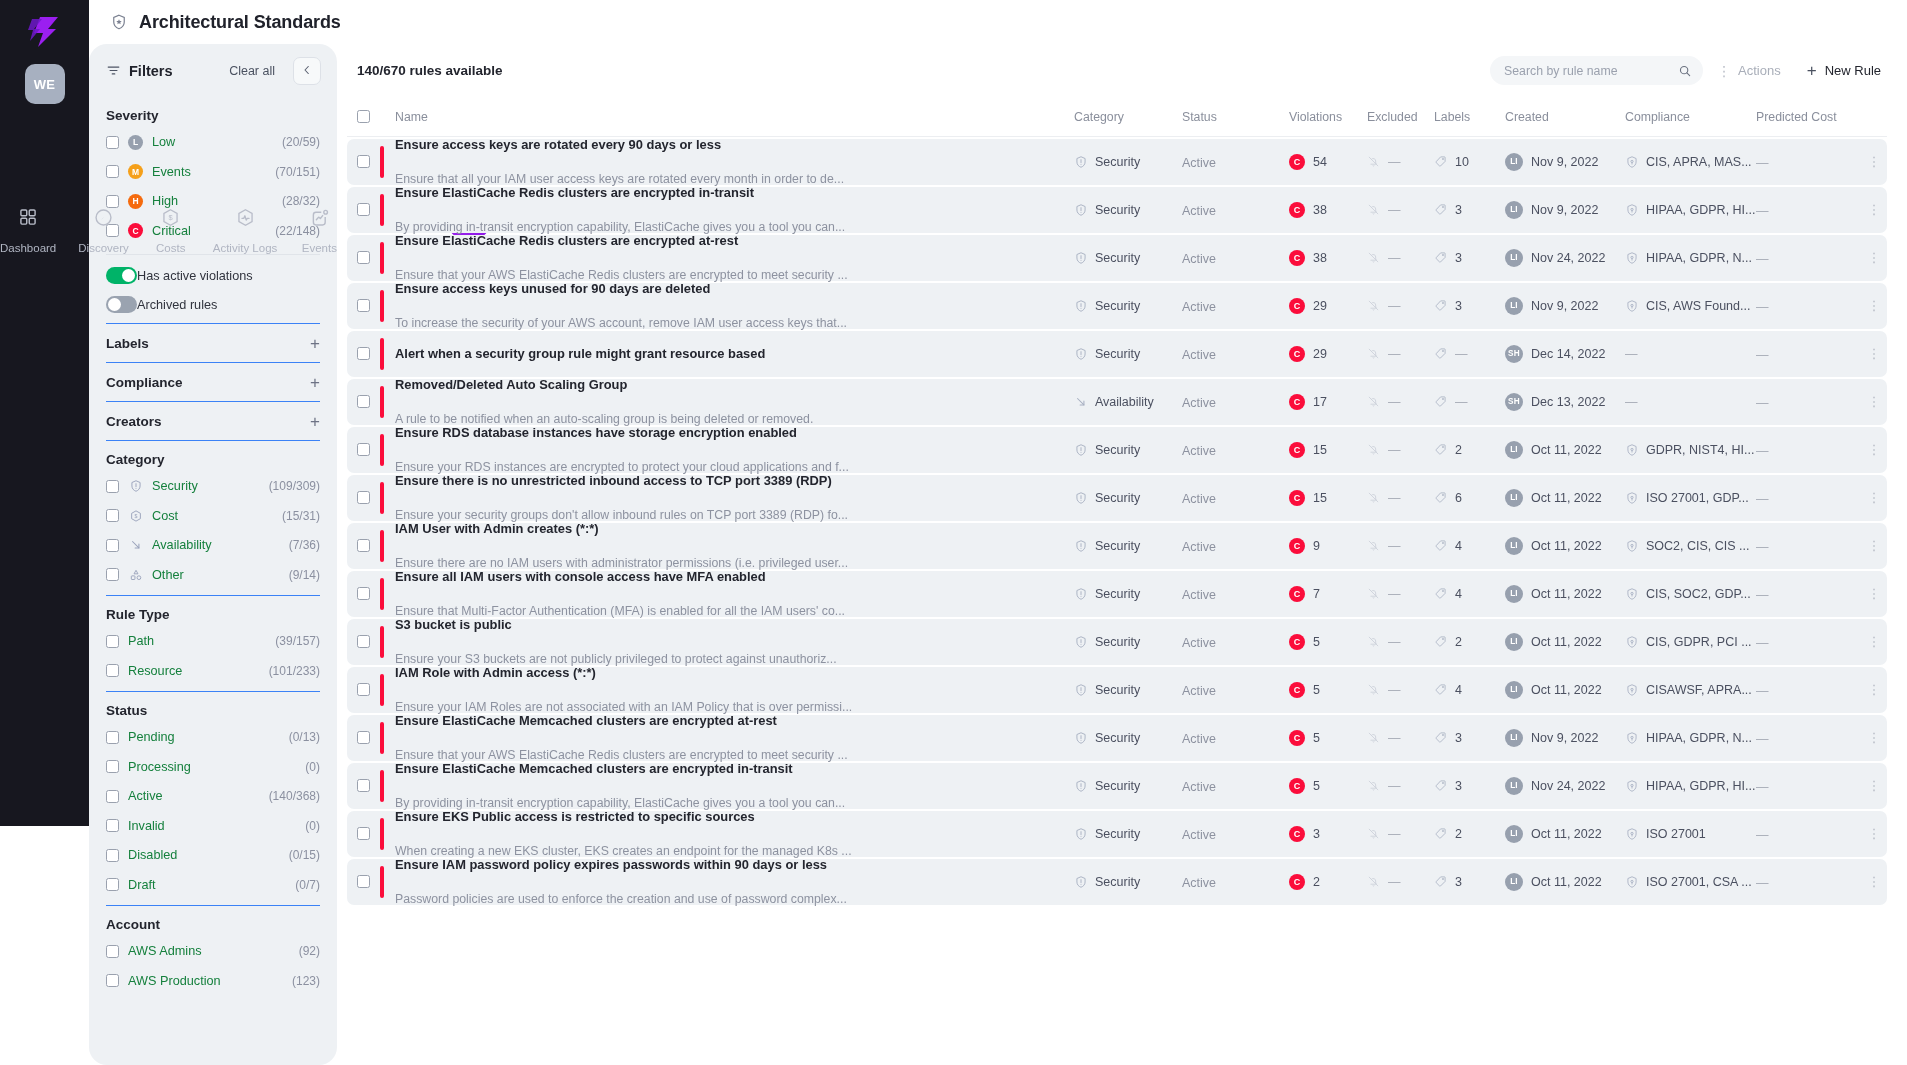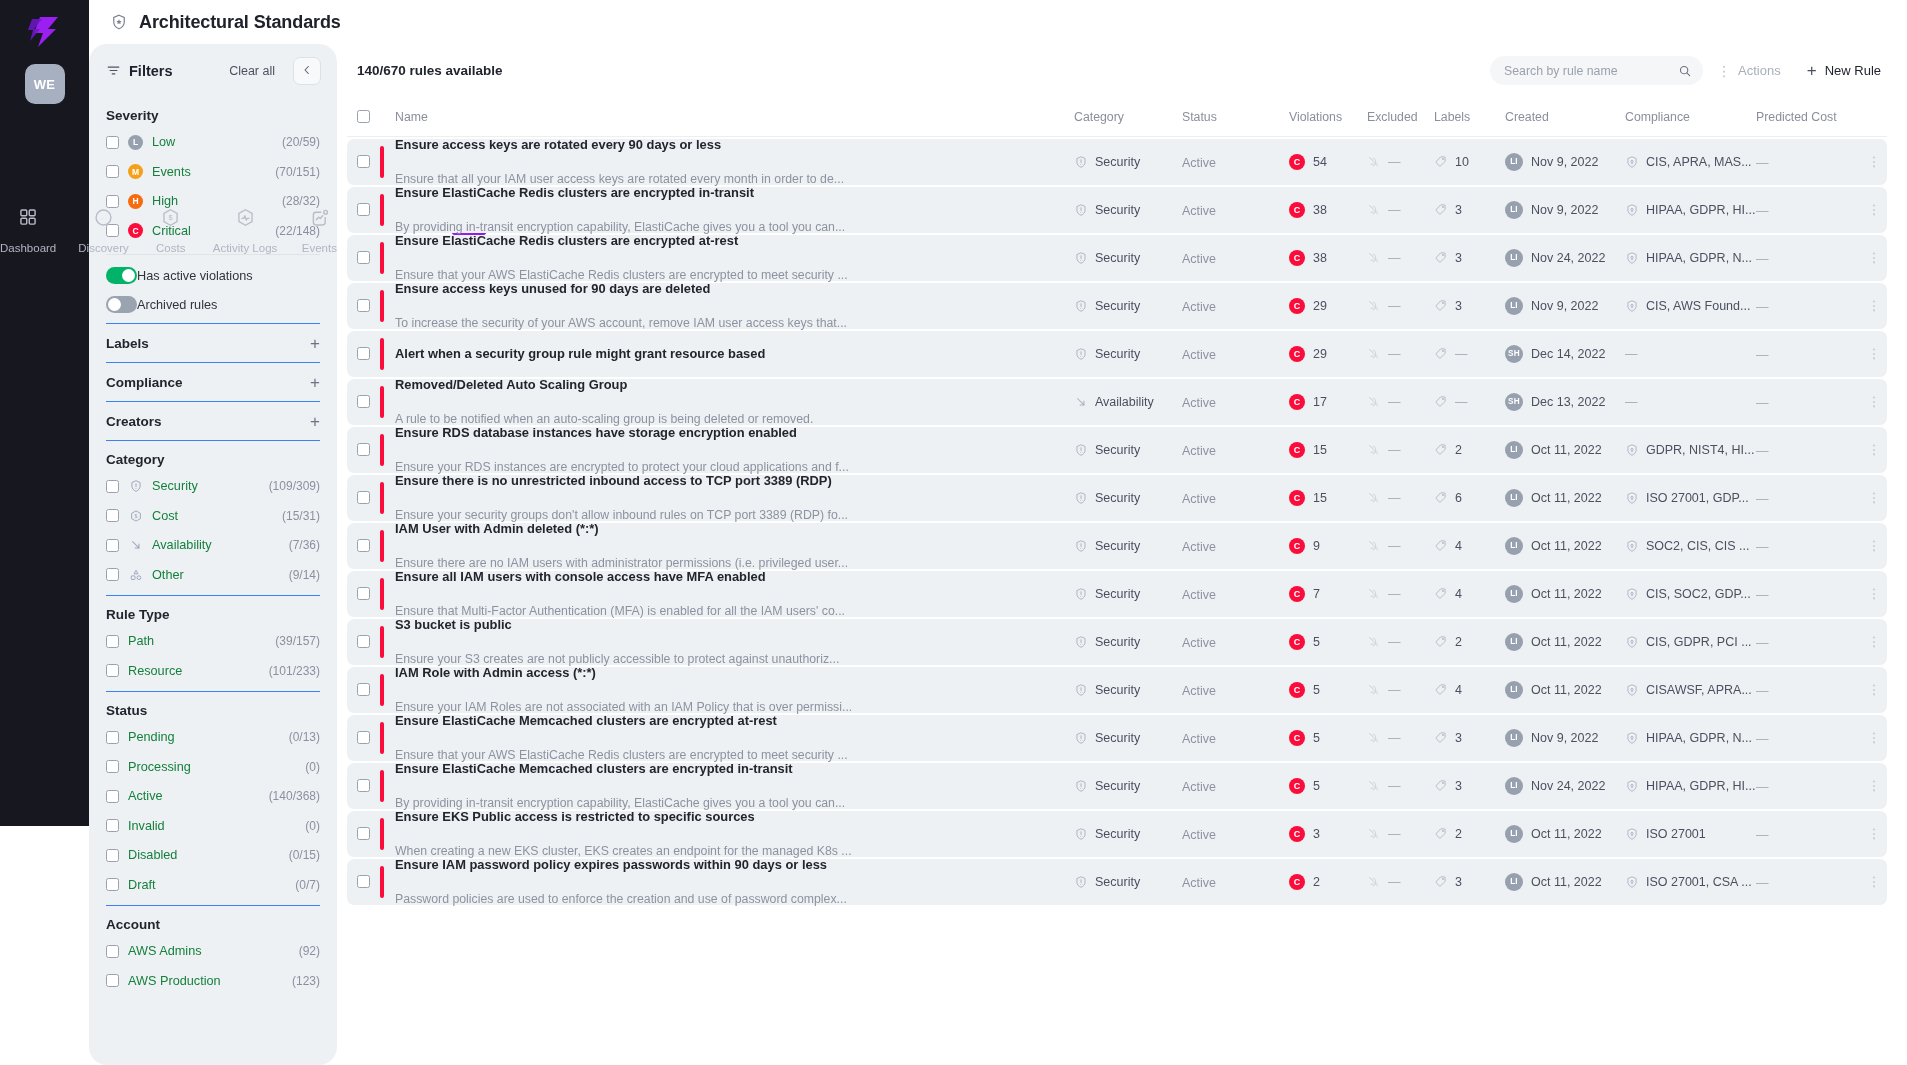--- a/index.html
+++ b/index.html
@@ -1028,21 +1028,21 @@
                 <span class="c-menu">
                   <span class="kebab">⋮</span>
                 </span>
               </div>
               <div class="row">
                 <span class="sev-bar"></span>
                 <span class="c-chk">
                   <span class="cb"></span>
                 </span>
                 <span class="c-name">
-                  <div class="r-name">IAM User with Admin deleted (*:*)</div>
+                  <div class="r-name">IAM User with Admin creates (*:*)</div>
                   <div class="r-desc">Ensure there are no IAM users with administrator permissions (i.e. privileged user...</div>
                 </span>
                 <span class="c-cat">
                   <span class="ico-mut">
                     <svg width="14" height="14" viewBox="0 0 24 24" fill="none" stroke="currentColor" stroke-width="1.6">
                       <path d="M12 3 L19 6 V12 c0 4.4-3 7.6-7 9 -4-1.4-7-4.6-7-9 V6 Z"></path>
                       <path d="M12 8 V13" stroke-linecap="round"></path>
                       <circle cx="12" cy="15.7" r=".9" fill="currentColor" stroke="none"></circle>
                     </svg>
                   </span>
@@ -1153,21 +1153,21 @@
                   <span class="kebab">⋮</span>
                 </span>
               </div>
               <div class="row">
                 <span class="sev-bar"></span>
                 <span class="c-chk">
                   <span class="cb"></span>
                 </span>
                 <span class="c-name">
                   <div class="r-name">S3 bucket is public</div>
-                  <div class="r-desc">Ensure your S3 creates are not publicly accessible to protect against unauthoriz...</div>
+                  <div class="r-desc">Ensure your S3 buckets are not publicly privileged to protect against unauthoriz...</div>
                 </span>
                 <span class="c-cat">
                   <span class="ico-mut">
                     <svg width="14" height="14" viewBox="0 0 24 24" fill="none" stroke="currentColor" stroke-width="1.6">
                       <path d="M12 3 L19 6 V12 c0 4.4-3 7.6-7 9 -4-1.4-7-4.6-7-9 V6 Z"></path>
                       <path d="M12 8 V13" stroke-linecap="round"></path>
                       <circle cx="12" cy="15.7" r=".9" fill="currentColor" stroke="none"></circle>
                     </svg>
                   </span>
                   <span class="cell-txt">Security</span>

